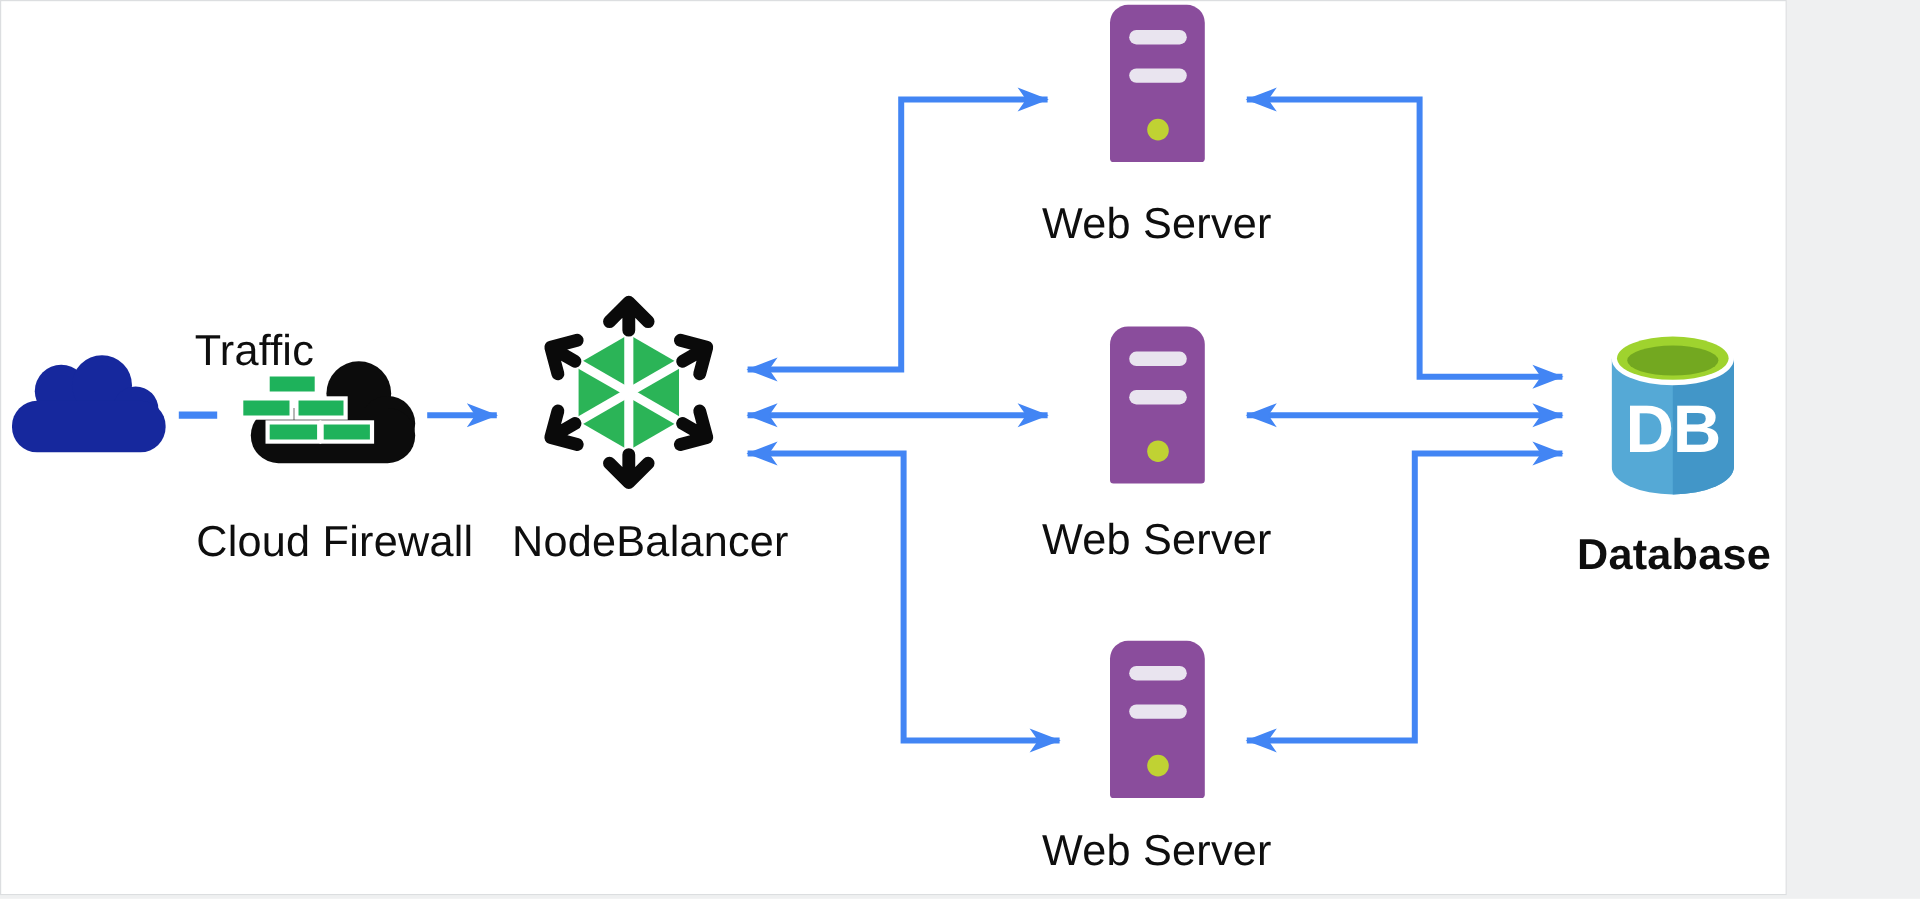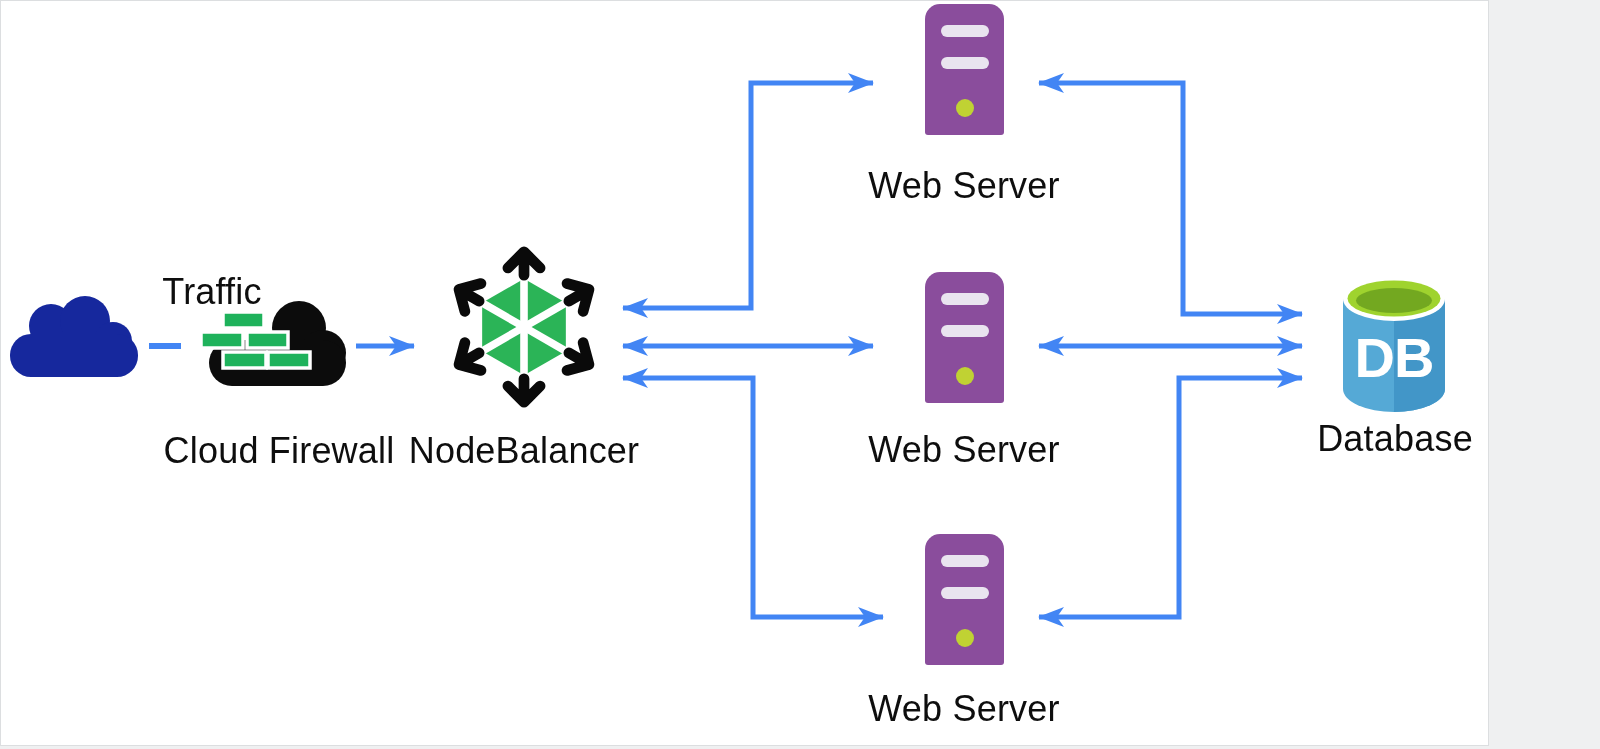--- a/index.html
+++ b/index.html
@@ -95,21 +95,21 @@
     </g>
     <g stroke="#0a0a0a" stroke-width="12" fill="none" stroke-linecap="round" stroke-linejoin="round">
       <path d="M85,32 L85,12 M67,24 L85,6 L103,24"></path>
       <path d="M85,148 L85,168 M67,156 L85,174 L103,156"></path>
       <path d="M135.2,61 L152.5,51 M151.1,72.6 L157.7,48 L133.1,41.4"></path>
       <path d="M34.8,61 L17.5,51 M18.9,72.6 L12.3,48 L36.9,41.4"></path>
       <path d="M135.2,119 L152.5,129 M151.1,107.4 L157.7,132 L133.1,138.6"></path>
       <path d="M34.8,119 L17.5,129 M18.9,107.4 L12.3,132 L36.9,138.6"></path>
     </g>
   </svg>
-  <div class="node-label" style="left:523px;top:450px;">NodeBalancer</div>
+  <div class="node-label" style="left:541px;top:450px;">NodeBalancer</div>
 
   <div class="server icon" style="left:924px;top:3px;">
     <div class="slot s1"></div>
     <div class="slot s2"></div>
     <div class="led"></div>
   </div>
   <div class="node-label" style="left:963px;top:185px;">Web Server</div>
 
   <div class="server icon" style="left:924px;top:271px;">
     <div class="slot s1"></div>
@@ -131,15 +131,15 @@
           <rect x="51" y="0" width="51" height="137"></rect>
         </clipPath>
     </defs>
     <path d="M0,22 L0,112 A51,23 0 0 0 102,112 L102,22 Z" fill="#55a9d6"></path>
     <path d="M0,22 L0,112 A51,23 0 0 0 102,112 L102,22 Z" fill="#4296c8" clip-path="url(#dbRight)"></path>
     <ellipse cx="51" cy="22" rx="51" ry="22" fill="#ffffff"></ellipse>
     <ellipse cx="51" cy="21.5" rx="46.5" ry="18" fill="#9fd32e"></ellipse>
     <ellipse cx="51" cy="23.5" rx="38" ry="12.5" fill="#73a820"></ellipse>
     <text x="51" y="100" text-anchor="middle" fill="#ffffff" font-family="Liberation Sans, sans-serif" font-size="56" font-weight="bold" letter-spacing="-1">DB</text>
   </svg>
-  <div class="node-label" style="left:1394px;top:438px;">Database</div>
+  <div class="node-label" style="left:1394px;top:461px;font-weight:bold;">Database</div>
 
 </div>
 
 </body></html>

